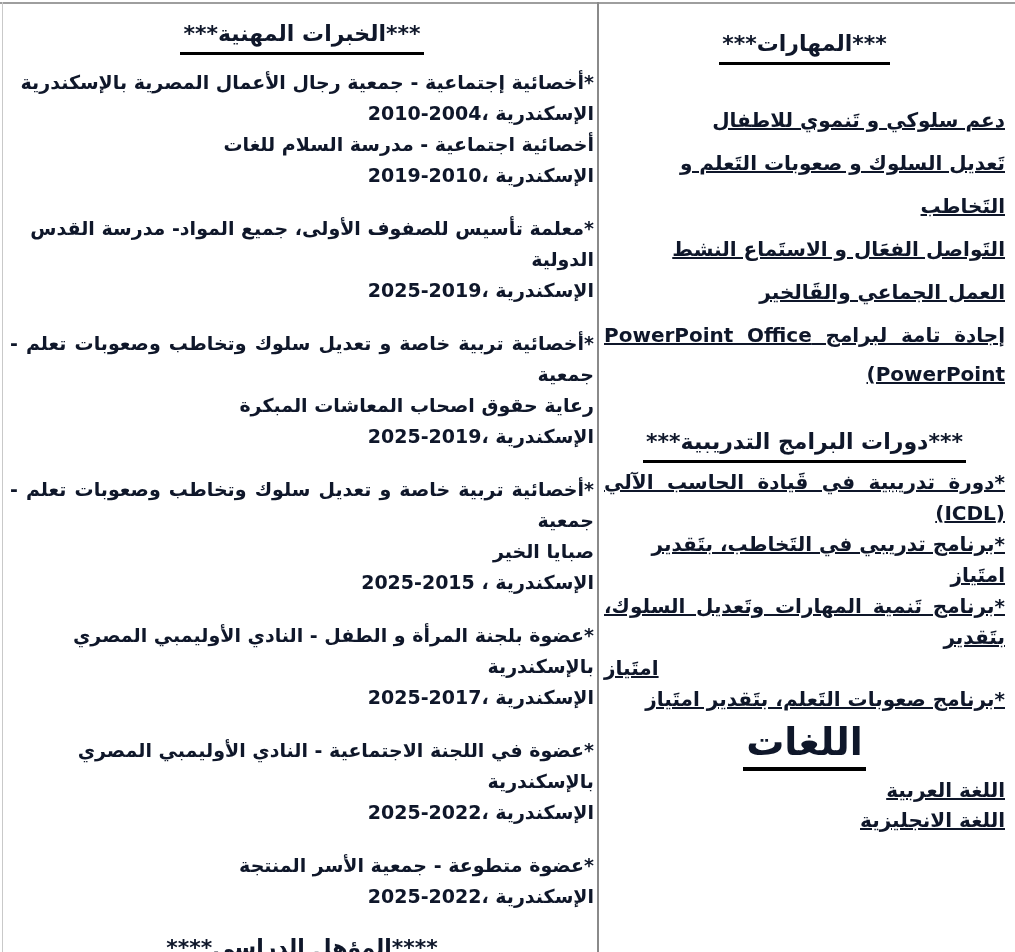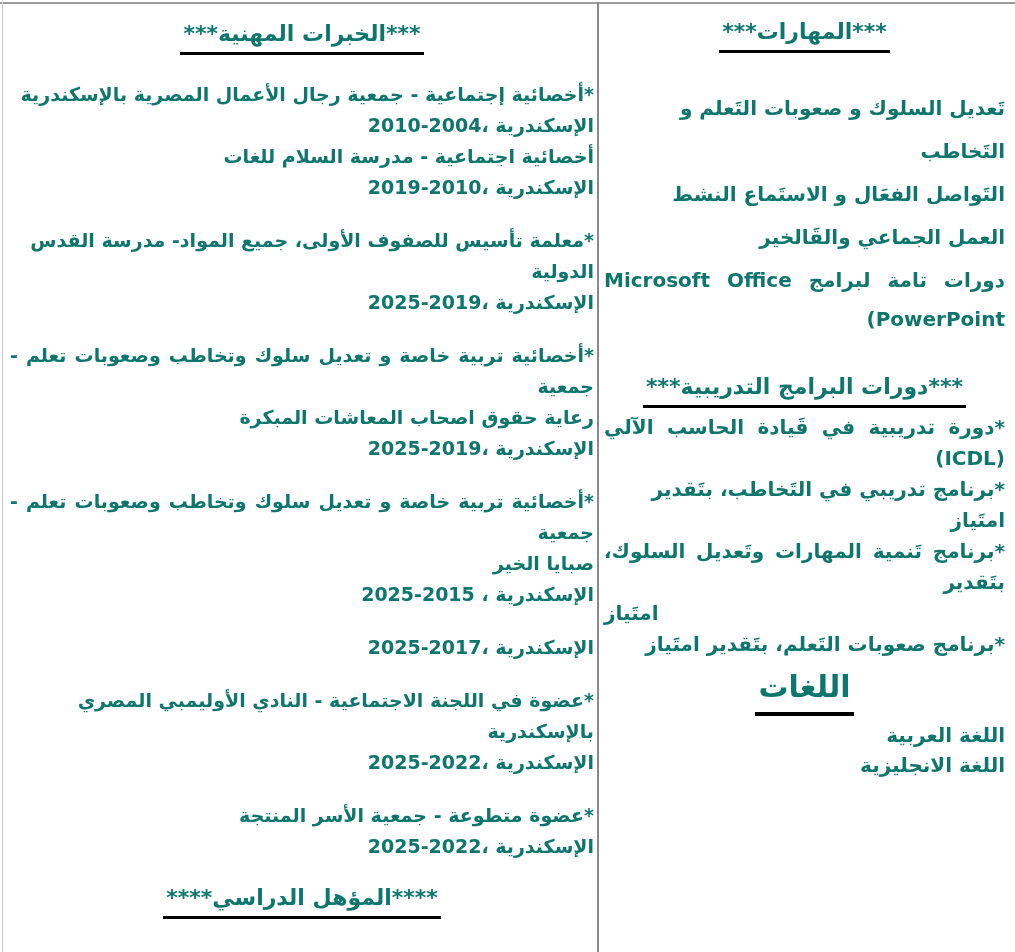--- a/index.html
+++ b/index.html
@@ -1,43 +1,43 @@
 <!DOCTYPE html>
 <html lang="ar"><head>
 <meta charset="utf-8">
 <style>
   html,body{margin:0;padding:0;background:#fff;}
   .page{
     position:relative;width:1015px;height:952px;background:#ffffff;
     font-family:"DejaVu Sans","Liberation Sans",sans-serif;
-    font-weight:bold;color:#0f766e;overflow:hidden;
+    font-weight:bold;color:#0f172a;overflow:hidden;
   }
   .top-border{position:absolute;top:2px;left:0;width:1015px;height:2px;background:#9e9e9e;}
   .left-border{position:absolute;top:2px;left:2px;width:1px;height:950px;background:#c9c9c9;}
   .divider{position:absolute;top:2px;left:597px;width:2px;height:950px;background:#8a8a8a;}
 
   .col-left{
     position:absolute;top:0;left:10px;width:584px;
     direction:rtl;text-align:right;font-size:19px;line-height:31px;
   }
   .col-right{
-    position:absolute;top:0;left:604px;width:401px;
-    direction:rtl;text-align:right;font-size:20px;line-height:33px;
+    position:absolute;top:12px;left:604px;width:401px;
+    direction:rtl;text-align:right;font-size:20px;line-height:33px;text-decoration:underline;
   }
 
   .sec-header{text-align:center;font-size:22px;line-height:28px;}
   .sec-header > span{display:inline-block;border-bottom:3px solid #000;padding:0 3px 4px 3px;}
   .col-left .sec-header{margin-top:20px;}
   .col-right .sec-header{margin-top:18px;}
   .courses-h{margin-top:36px !important;text-align:center;}
-  .lang-h{margin-top:6px !important;font-size:30px;line-height:42px;}
+  .lang-h{margin-top:6px !important;font-size:38px;line-height:42px;}
   .lang-h > span{border-bottom-width:4px;}
   .edu-h{margin-top:22px !important;}
 
-  #experience{margin-top:24px;}
+  #experience{margin-top:12px;}
   .entry{margin-bottom:22px;}
   .entry.tight{margin-bottom:0;}
   .entry .line{line-height:31px;}
   .date-line{direction:ltr;line-height:31px;}
 
   .skills{margin-top:34px;}
   .skill{line-height:43px;}
   .skill.tight{line-height:35px;}
   .courses{margin-top:4px;}
   .course{line-height:31px;}
@@ -76,20 +76,21 @@
           <div class="line justify">*أخصائية تربية خاصة و تعديل سلوك وتخاطب وصعوبات تعلم - جمعية</div>
           <div class="line">رعاية حقوق اصحاب المعاشات المبكرة</div>
           <div class="date-line">2025-2019، الإسكندرية</div>
         </div>
         <div class="entry">
           <div class="line justify">*أخصائية تربية خاصة و تعديل سلوك وتخاطب وصعوبات تعلم - جمعية</div>
           <div class="line">صبايا الخير</div>
           <div class="date-line">2025-2015 ، الإسكندرية</div>
         </div>
         <div class="entry">
+          <div class="line">*عضوة بلجنة المرأة و الطفل - النادي الأوليمبي المصري بالإسكندرية</div>
           <div class="date-line">2025-2017، الإسكندرية</div>
         </div>
         <div class="entry">
           <div class="line">*عضوة في اللجنة الاجتماعية - النادي الأوليمبي المصري بالإسكندرية</div>
           <div class="date-line">2025-2022، الإسكندرية</div>
         </div>
         <div class="entry">
           <div class="line">*عضوة متطوعة - جمعية الأسر المنتجة</div>
           <div class="date-line">2025-2022، الإسكندرية</div>
         </div>
@@ -98,24 +99,25 @@
       <span>****المؤهل الدراسي****</span>
     </div>
 
   </div>
 
   <div class="col-right">
     <div class="sec-header">
       <span>***المهارات***</span>
     </div>
     <div class="skills">
+        <div class="skill">دعم سلوكي و تَنموي للاطفال</div>
         <div class="skill">تَعديل السلوك و صعوبات التَعلم و التَخاطب</div>
         <div class="skill">التَواصل الفعَال و الاستَماع النشط</div>
         <div class="skill">العمل الجماعي والقَالخير</div>
-        <div class="skill justify">دورات تامة لبرامج Microsoft Office</div>
+        <div class="skill justify">إجادة تامة لبرامج PowerPoint Office</div>
         <div class="skill tight" dir="ltr">(PowerPoint</div>
       </div>
 
     <div class="sec-header courses-h">
       <span>***دورات البرامج التدريبية***</span>
     </div>
     <div class="courses">
         <div class="course justify">*دورة تدريبية في قَيادة الحاسب الآلي (ICDL)</div>
         <div class="course">*برنامج تدريبي في التَخاطب، بتَقدير امتَياز</div>
         <div class="course justify">*برنامج تَنمية المهارات وتَعديل السلوك، بتَقدير</div>

